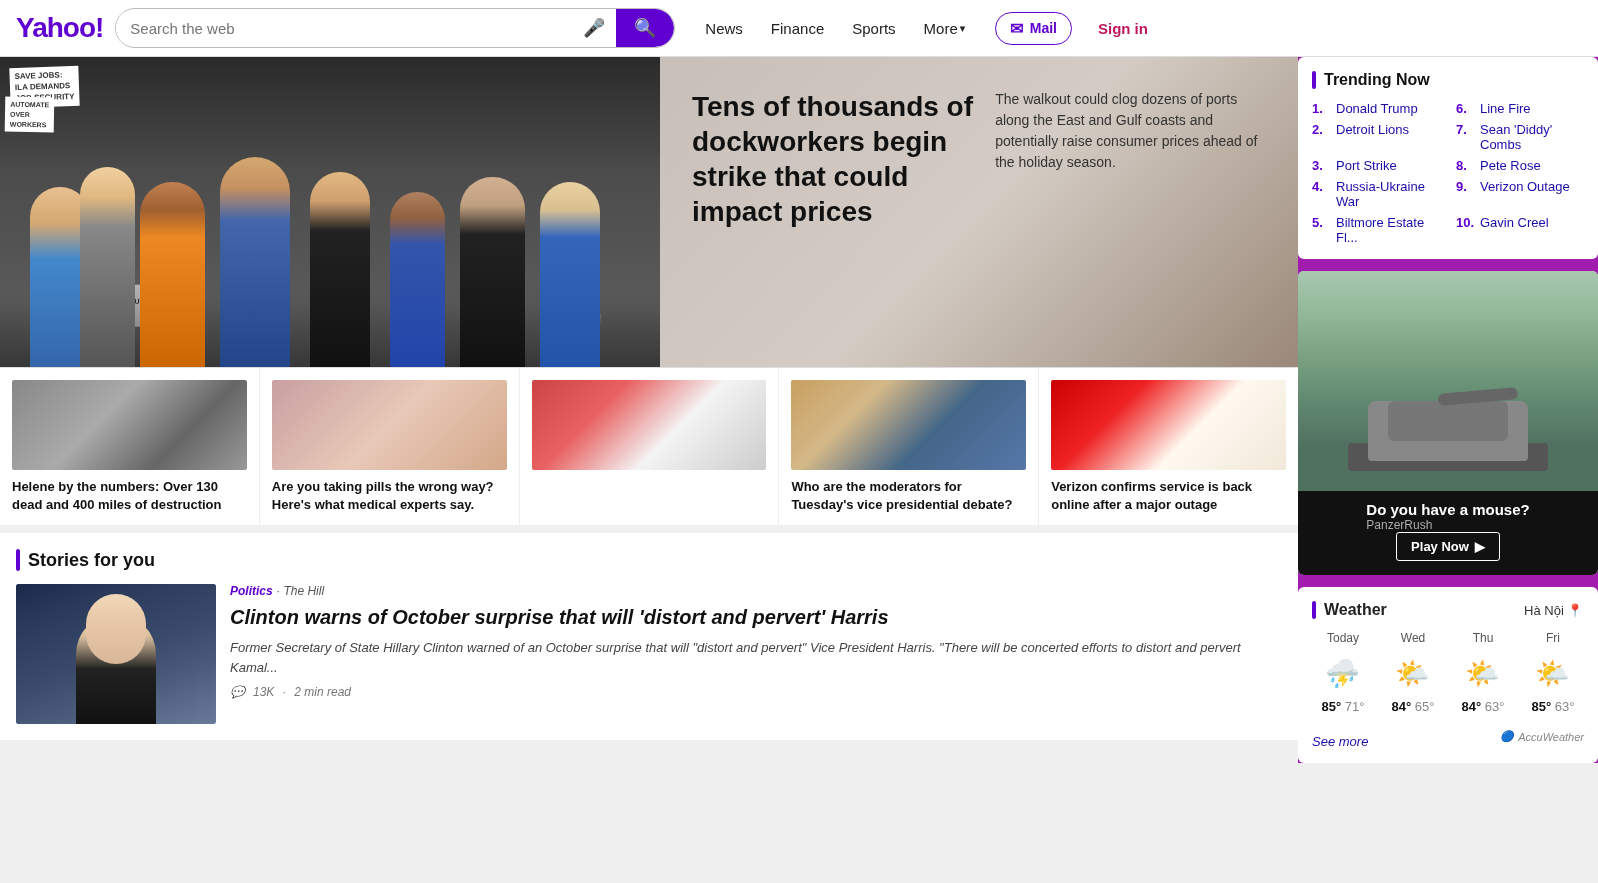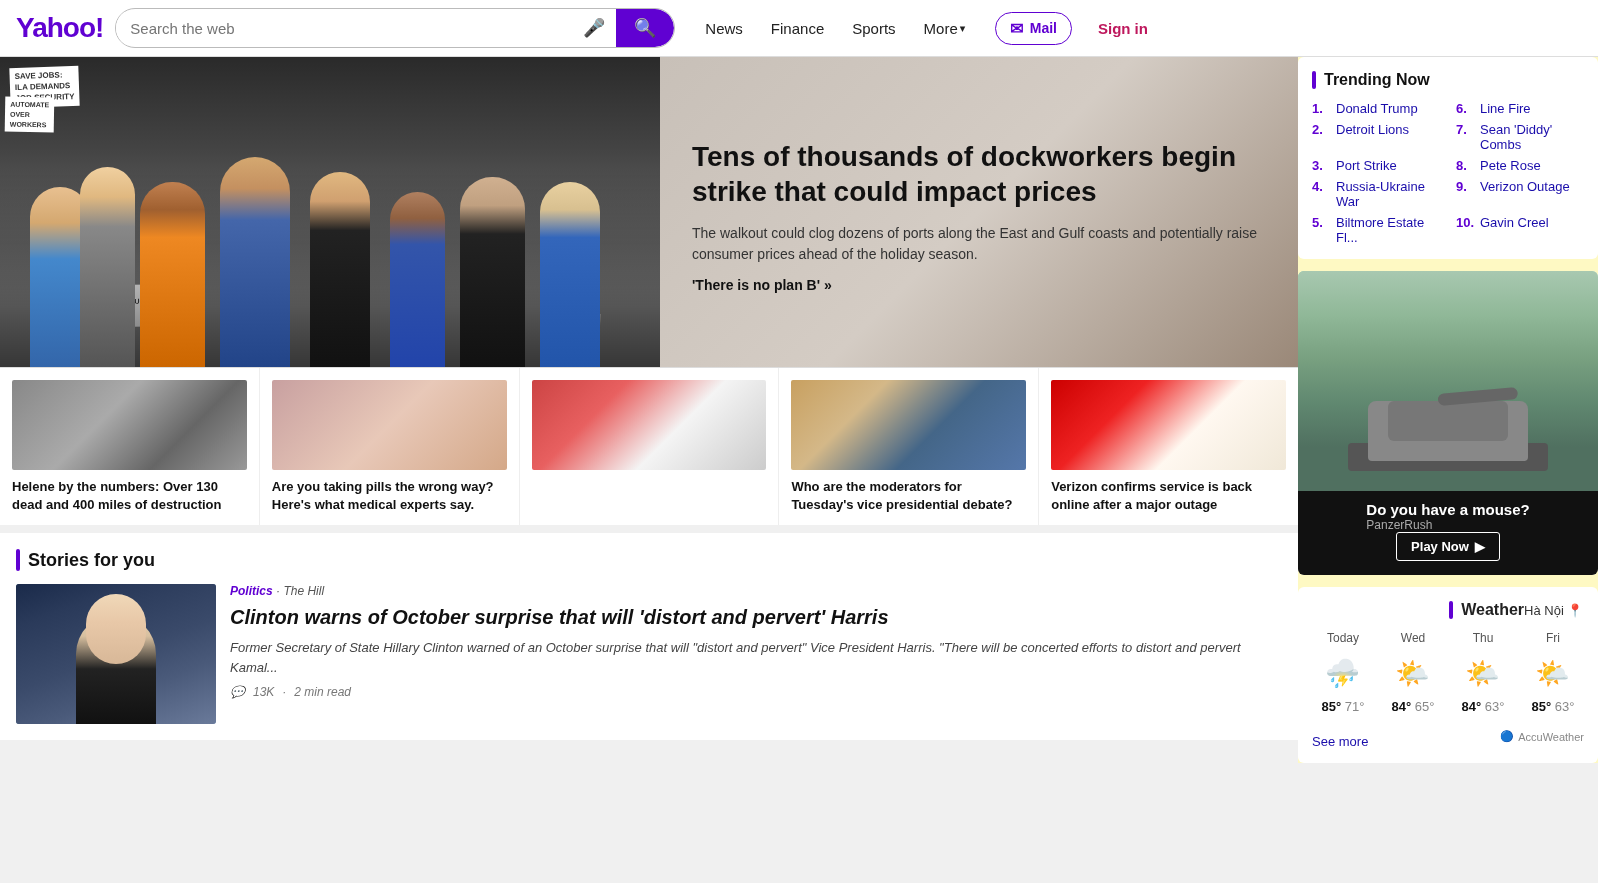--- a/index.html
+++ b/index.html
@@ -15,26 +15,26 @@
     .nav-links { display: flex; align-items: center; gap: 8px; margin-left: 8px; }
     .nav-link { text-decoration: none; color: #222; font-size: 15px; font-weight: 500; padding: 6px 10px; cursor: pointer; white-space: nowrap; }
     .nav-more { display: flex; align-items: center; gap: 2px; }
     .mail-btn { display: flex; align-items: center; gap: 6px; border: 1.5px solid #6001d2; border-radius: 20px; padding: 6px 14px; color: #6001d2; font-weight: 600; cursor: pointer; font-size: 14px; text-decoration: none; margin-left: 8px; }
     .mail-icon { color: #6001d2; font-size: 16px; }
     .signin-btn { background: none; border: none; font-size: 15px; font-weight: 700; cursor: pointer; padding: 6px 14px; color: #be185d; }
 
     
     .main-layout { display: flex; gap: 0; max-width: 1598px; }
     .content-area { flex: 1; min-width: 0; }
-    .sidebar { width: 276px; min-width: 300px; background: #fef9c3; }
+    .sidebar { width: 276px; min-width: 300px; background: #a21caf; }
 
     
     .hero { display: flex; background: #eee; position: relative; height: 310px; overflow: hidden; }
     .hero-image { width: 660px; min-width: 660px; background: linear-gradient(135deg, #444 0%, #666 40%, #888 100%); overflow: hidden; }
-    .hero-text { flex: 1; background: linear-gradient(135deg, #c8c0b8 0%, #d4ccc4 50%, #9a8878 100%); padding: 32px 32px 24px; display: flex; flex-direction: column; justify-content: center; }
+    .hero-text { flex: 1; background: linear-gradient(135deg, #c8c0b8 0%, #d4ccc4 50%, #9a8878 100%); padding: 32px 32px 24px; display: flex; flex-direction: row; justify-content: flex-start; }
     .hero-headline { font-size: 28px; font-weight: 700; color: #111; line-height: 1.25; margin-bottom: 14px; }
     .hero-desc { font-size: 14px; color: #333; line-height: 1.5; margin-bottom: 12px; }
     .hero-link { color: #111; font-weight: 700; font-size: 14px; cursor: pointer; text-decoration: none; }
 
     
     .news-grid { display: flex; gap: 0; background: #fff; border-top: 1px solid #ddd; }
     .news-card { flex: 1; padding: 12px; cursor: pointer; border-right: 1px solid #eee; }
     .news-card:last-child { border-right: none; }
     .news-title { font-size: 13px; font-weight: 600; color: #111; line-height: 1.35; }
 
@@ -71,21 +71,21 @@
     
     .ad-card { background: #fff; border-radius: 6px; overflow: hidden; margin-bottom: 12px; }
     .ad-image { width: 100%; height: 220px; background: linear-gradient(160deg, #8bc4a0 0%, #a0d4b0 20%, #c8e8d0 40%, #d4ecd8 60%, #e8e8d8 80%, #6a8a7a 100%); position: relative; display: flex; align-items: flex-end; justify-content: center; }
     .ad-content { padding: 10px 14px 14px; display: flex; align-items: center; justify-content: space-between; background: #111; flex-direction: column; }
     .ad-text { color: #fff; font-size: 15px; font-weight: 600; }
     .ad-brand { color: #aaa; font-size: 12px; }
     .ad-play-btn { background: none; border: 1.5px solid #fff; color: #fff; padding: 6px 14px; border-radius: 3px; cursor: pointer; font-size: 13px; font-weight: 600; display: flex; align-items: center; gap: 6px; }
 
     
     .weather-card { background: #fff; border-radius: 6px; padding: 14px; }
-    .weather-header { display: flex; align-items: center; justify-content: flex-end; margin-bottom: 12px; }
+    .weather-header { display: flex; align-items: center; justify-content: space-between; margin-bottom: 12px; }
     .weather-title { font-size: 16px; font-weight: 700; display: flex; align-items: center; gap: 8px; }
     .weather-location { font-size: 13px; color: #333; display: flex; align-items: center; gap: 4px; }
     .location-pin { color: #e33; }
     .weather-days { display: flex; justify-content: space-between; gap: 8px; }
     .weather-day { flex: 1; text-align: center; }
     .weather-day-name { font-size: 12px; color: #555; margin-bottom: 6px; }
     .weather-icon-area { font-size: 28px; margin-bottom: 4px; height: 44px; display: flex; align-items: center; justify-content: center; }
     .weather-temps { font-size: 13px; font-weight: 600; color: #111; }
     .weather-low { color: #888; font-weight: 400; }
     .see-more { text-align: right; color: #1a0dab; font-size: 13px; cursor: pointer; margin-top: 10px; }
@@ -144,21 +144,20 @@
           <div style="position:absolute;bottom:0;left:220px;width:70px;height:210px;background:linear-gradient(180deg,#d4a870 0%,#c49060 15%,#4466aa 30%,#224488 100%);border-radius:35px 35px 0 0;"></div>
           <div style="position:absolute;bottom:0;left:310px;width:60px;height:195px;background:linear-gradient(180deg,#e0b880 0%,#d0a070 15%,#222 30%,#111 100%);border-radius:30px 30px 0 0;"></div>
           <div style="position:absolute;bottom:0;left:390px;width:55px;height:175px;background:linear-gradient(180deg,#b08060 0%,#906040 15%,#3355aa 30%,#2244aa 100%);border-radius:28px 28px 0 0;"></div>
           <div style="position:absolute;bottom:0;left:460px;width:65px;height:190px;background:linear-gradient(180deg,#d0b090 0%,#c0a080 15%,#222 30%,#111 100%);border-radius:32px 32px 0 0;"></div>
           <div style="position:absolute;bottom:0;left:540px;width:60px;height:185px;background:linear-gradient(180deg,#e8d0a0 0%,#d8c090 15%,#3366bb 30%,#2255aa 100%);border-radius:30px 30px 0 0;"></div>
         </div>
       </div>
       <div class="hero-text">
         <h1 class="hero-headline">Tens of thousands of dockworkers begin strike that could impact prices</h1>
         <p class="hero-desc">The walkout could clog dozens of ports along the East and Gulf coasts and potentially raise consumer prices ahead of the holiday season.</p>
-        <a class="hero-link">'There is no plan B' »</a>
       </div>
     </div>
 
     <div class="news-grid">
       <div class="news-card">
         <div class="img-placeholder img-car-crash"></div>
         <div class="news-title">Helene by the numbers: Over 130 dead and 400 miles of destruction</div>
       </div>
       <div class="news-card">
         <div class="img-placeholder img-pills"></div>
@@ -321,21 +320,21 @@
         </div>
         <div class="weather-day">
           <div class="weather-day-name">Fri</div>
           <div class="weather-icon-area">🌤️</div>
           <div class="weather-temps">
             <span>85°</span>
             <span class="weather-low">63°</span>
           </div>
         </div>
       </div>
-      <div style="display:flex;justify-content:space-between;align-items:center;margin-top:10px;">
+      <div style="display:flex;justify-content:space-between;align-items:center;margin-top:10px;font-style:italic;">
         <div class="see-more">See more</div>
         <div class="accu-credit">
           <span>🔵</span>
           <span>AccuWeather</span>
         </div>
       </div>
     </div>
 
   </div>
 </div>

